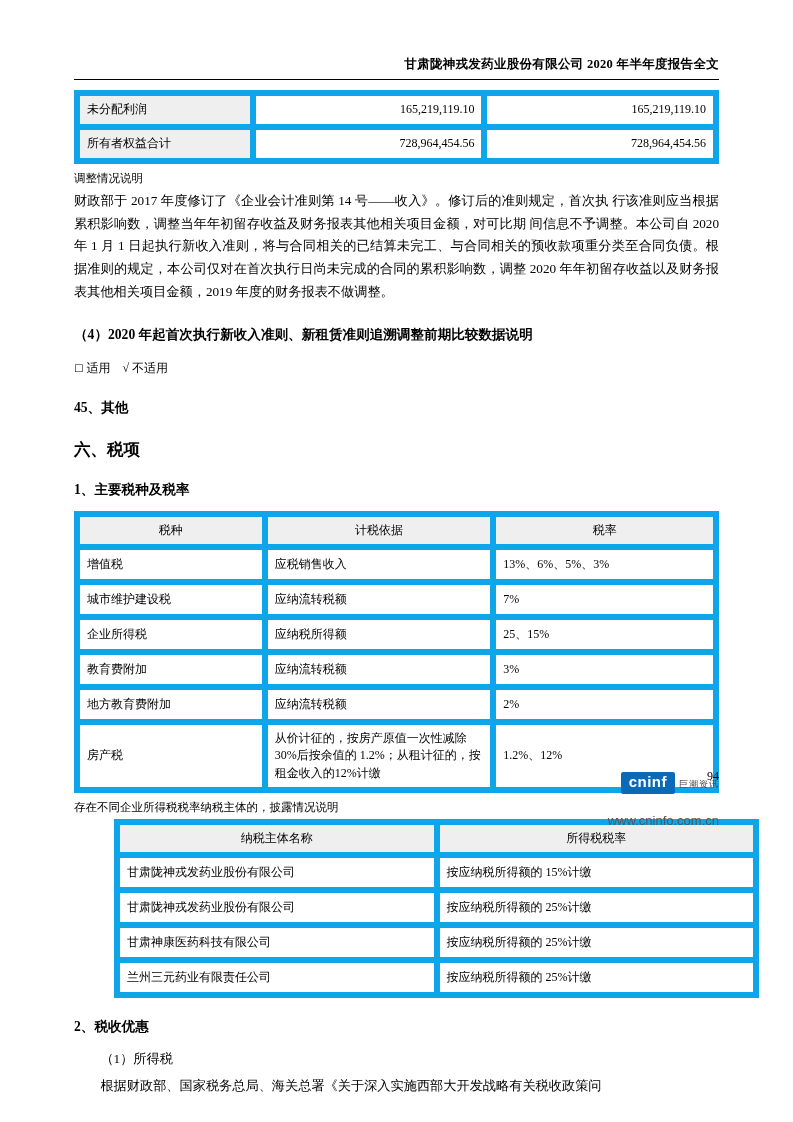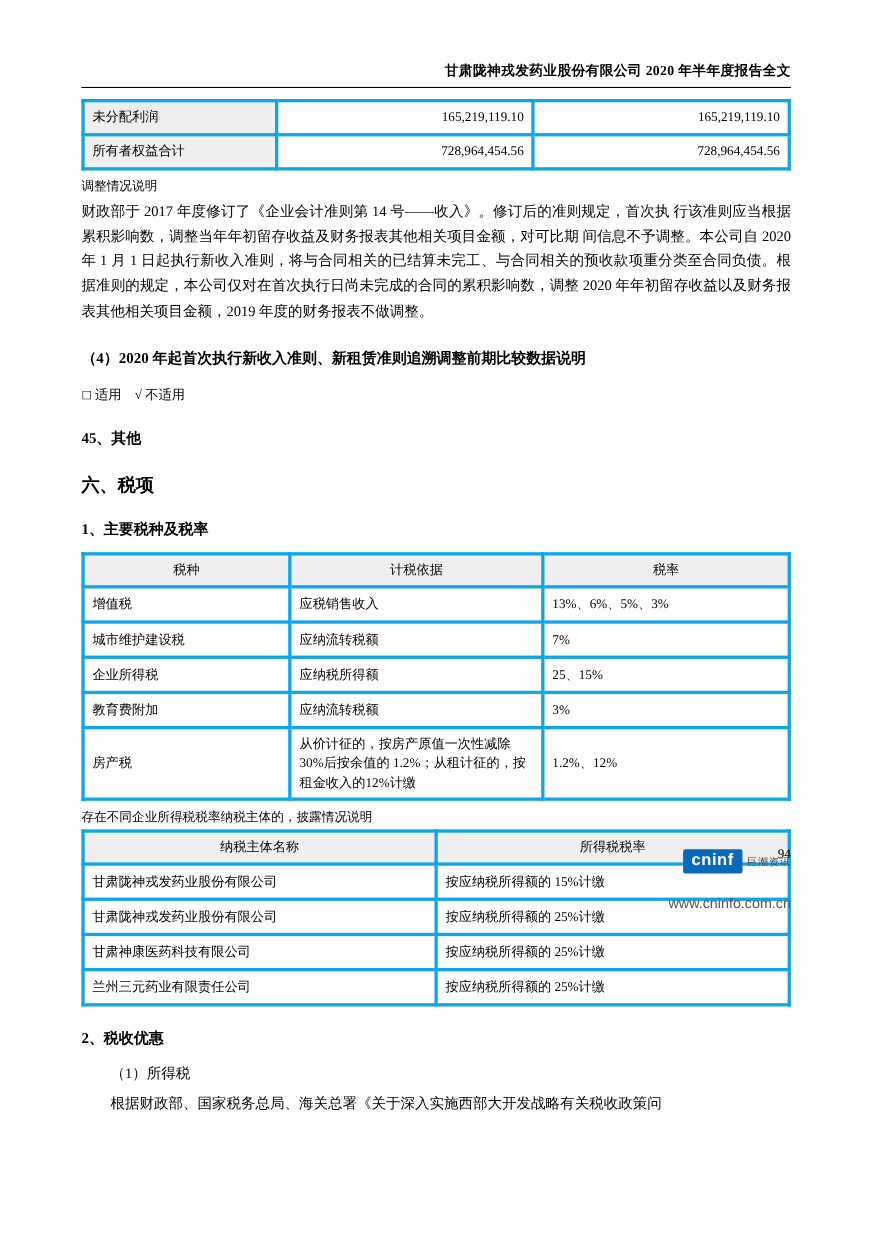--- a/index.html
+++ b/index.html
@@ -35,21 +35,21 @@
     margin-bottom: 10px;
   }
   
   table.doc {
     width: 100%;
     border-collapse: collapse;
     font-size: 12px;
     table-layout: fixed;
   }
   table.doc td, table.doc th {
-    border: 3px solid #0ea5e9;
+    border: 6px solid #0ea5e9;
     padding: 5px 7px;
     vertical-align: middle;
     font-weight: normal;
     line-height: 1.45;
   }
   .shade {
     background: #efefef;
   }
   .hdr-cell {
     background: #efefef;
@@ -115,20 +115,21 @@
   }
   .tbl-tax .c1 { width: 29%; }
   .tbl-tax .c2 { width: 36%; }
   .tbl-tax .c3 { width: 35%; }
   .multi {
     line-height: 1.75;
   }
   
   .tbl-ent {
     margin-top: 4px;
+    margin-left: 40px;
   }
   .tbl-ent td { height: 19px; }
   .tbl-ent .e1 { width: 50%; }
   .tbl-ent .e2 { width: 50%; }
   
   .page-number {
     position: absolute;
     right: 74px;
     bottom: 60px;
     font-size: 12px;
@@ -228,20 +229,25 @@
         <td>企业所得税</td>
         <td>应纳税所得额</td>
         <td>25、15%</td>
       </tr>
       <tr>
         <td>教育费附加</td>
         <td>应纳流转税额</td>
         <td>3%</td>
       </tr>
       <tr>
+        <td>地方教育费附加</td>
+        <td>应纳流转税额</td>
+        <td>2%</td>
+      </tr>
+      <tr>
         <td>房产税</td>
         <td class="multi">从价计征的，按房产原值一次性减除30%后按余值的 1.2%；从租计征的，按租金收入的12%计缴</td>
         <td>1.2%、12%</td>
       </tr>
     </tbody>
   </table>
 
   <div class="small-note">存在不同企业所得税税率纳税主体的，披露情况说明</div>
 
   <table class="doc tbl-ent">

